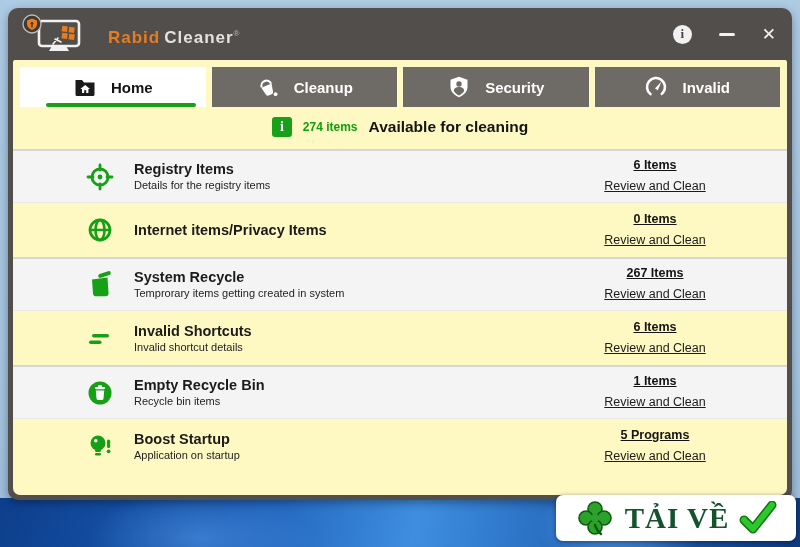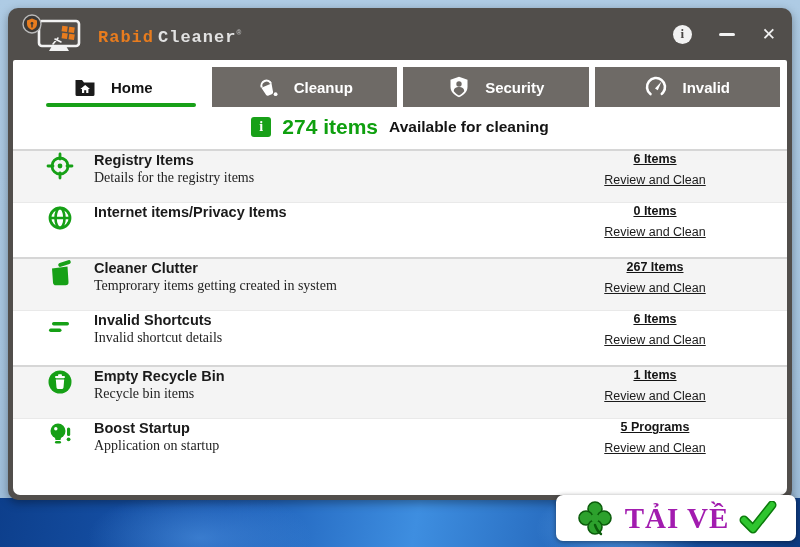--- a/index.html
+++ b/index.html
@@ -19,37 +19,37 @@
       linear-gradient(100deg,#0d3f8c 0%,#1a5ab4 28%,#3e8ee0 52%,#1d5cb0 78%,#0d3a80 100%);
   }
 
   
   .window {
     position:absolute; left:8px; top:8px; width:784px; height:492px;
     background:#514e4b; border-radius:10px;
     box-shadow:0 3px 10px rgba(0,0,0,.35);
   }
   .titlebar { height:52px; display:flex; align-items:center; padding:0 16px 0 14px; }
-  .brand { display:flex; align-items:flex-end; gap:12px;font-family:Liberation Mono, monospace; }
+  .brand { display:flex; align-items:flex-end; gap:22px; }
   .brand-text { font-size:17px; font-weight:bold; letter-spacing:1px; line-height:1; padding-bottom:8px; }
   .brand-text .p1 { color:#e87c1e; }
   .brand-text .p2 { color:#e2e2e2; margin-left:4px; }
   .brand-text sup { font-size:8px; color:#bdbdbd; font-weight:normal; }
   .win-controls { margin-left:auto; display:flex; align-items:center; gap:27px; }
   .info-circle {
     width:19px; height:19px; border-radius:50%; background:#f2f2f2;
     color:#4a4745; font-family:"Liberation Serif",serif; font-weight:bold; font-size:13px;
     display:flex; align-items:center; justify-content:center; cursor:default;
   }
   .min-btn { width:16px; height:3px; background:#f2f2f2; border-radius:2px; }
   .close-btn { color:#f2f2f2; font-size:17px; line-height:1; }
 
   .content {
     position:absolute; left:5px; right:5px; top:52px; bottom:5px;
-    background:#ffffff; border-radius:2px 2px 7px 7px; overflow:hidden;
+    background:#fef9c3; border-radius:2px 2px 7px 7px; overflow:hidden;
   }
 
   
   .tabs { display:flex; gap:6px; padding:7px 7px 0 7px; height:47px; }
   .tab {
     flex:1; display:flex; align-items:center; justify-content:center; gap:14px;
     font-size:15px; font-weight:bold; position:relative; cursor:pointer;
   }
   .tab.inactive { background:#6e6a66; color:#fff; }
   .tab.active { background:#fff; color:#141414; }
@@ -59,44 +59,44 @@
   }
   .tab svg { flex:0 0 auto; }
 
   
   .summary { height:40px; display:flex; align-items:center; justify-content:center; gap:11px; }
   .info-badge {
     width:20px; height:20px; background:#18a018; border-radius:3px; color:#fff;
     font-family:"Liberation Serif",serif; font-weight:bold; font-size:14px;
     display:flex; align-items:center; justify-content:center;
   }
-  .summary .count { color:#0fa00f; font-weight:bold; font-size:21px; }
+  .summary .count { color:#0fa00f; font-weight:bold; font-size:12px; }
   .summary .label { color:#141414; font-weight:bold; font-size:15.5px; }
 
   
   .rows { margin-top:2px; }
-  .row { height:54px; display:flex; padding-left:32px; }
+  .row { height:54px; display:flex; align-items:center; padding-left:72px; }
   .row.alt { background:#f4f4f4; border-top:2px solid #d6d6d6; border-bottom:1px solid #e9e9e9; }
   .row-icon { width:30px; height:30px; margin-right:19px; flex:0 0 auto; }
   .row-text { flex:1; min-width:0; }
   .row-title { font-size:14.5px; font-weight:bold; color:#1b1b1b; line-height:1.25; }
-  .row-sub { font-size:14px; color:#232323; line-height:1.3;font-family:Liberation Serif, serif; }
+  .row-sub { font-size:11px; color:#232323; line-height:1.3; }
   .row-right { width:176px; margin-right:44px; text-align:center; line-height:1.35; }
   .row-count { font-size:12.5px; font-weight:bold; color:#141414;text-decoration:underline; }
   .row-link { font-size:12.5px; color:#1b1b1b; text-decoration:underline; cursor:pointer; display:inline-block; }
 
   
   .download-overlay {
     position:absolute; right:4px; bottom:6px; width:240px; height:46px;
     background:#fff; border-radius:7px; box-shadow:0 1px 5px rgba(0,0,0,.45);
     display:flex; align-items:center; justify-content:center; gap:10px;
   }
   .tai-ve {
     font-family:"Liberation Serif",serif; font-weight:bold; font-size:29px;
-    color:#a21caf; letter-spacing:1px; line-height:1;
+    color:#14532d; letter-spacing:1px; line-height:1;
   }
 </style>
 </head>
 <body>
 
 <div class="desktop-strip"></div>
 
 <div class="window">
 
   <div class="titlebar">
@@ -201,21 +201,21 @@
           <span class="row-link">Review and Clean</span>
         </div>
       </div>
 
       <div class="row alt">
         <svg class="row-icon" viewBox="0 0 30 30">
           <rect x="13" y="2.5" width="13" height="4" rx="2" fill="#16a016" transform="rotate(-18 19.5 4.5)"></rect>
           <path d="M7 9.5 L22.5 7.5 L23.5 23 a3 3 0 0 1 -3 3.2 H11 a3 3 0 0 1 -3 -2.8 Z" fill="#16a016"></path>
         </svg>
         <div class="row-text">
-          <div class="row-title">Cleaner Clutter</div>
+          <div class="row-title">System Recycle</div>
           <div class="row-sub">Temprorary items getting created in system</div>
         </div>
         <div class="row-right">
           <div class="row-count">267 Items</div>
           <span class="row-link">Review and Clean</span>
         </div>
       </div>
 
       <div class="row">
         <svg class="row-icon" viewBox="0 0 30 30">

